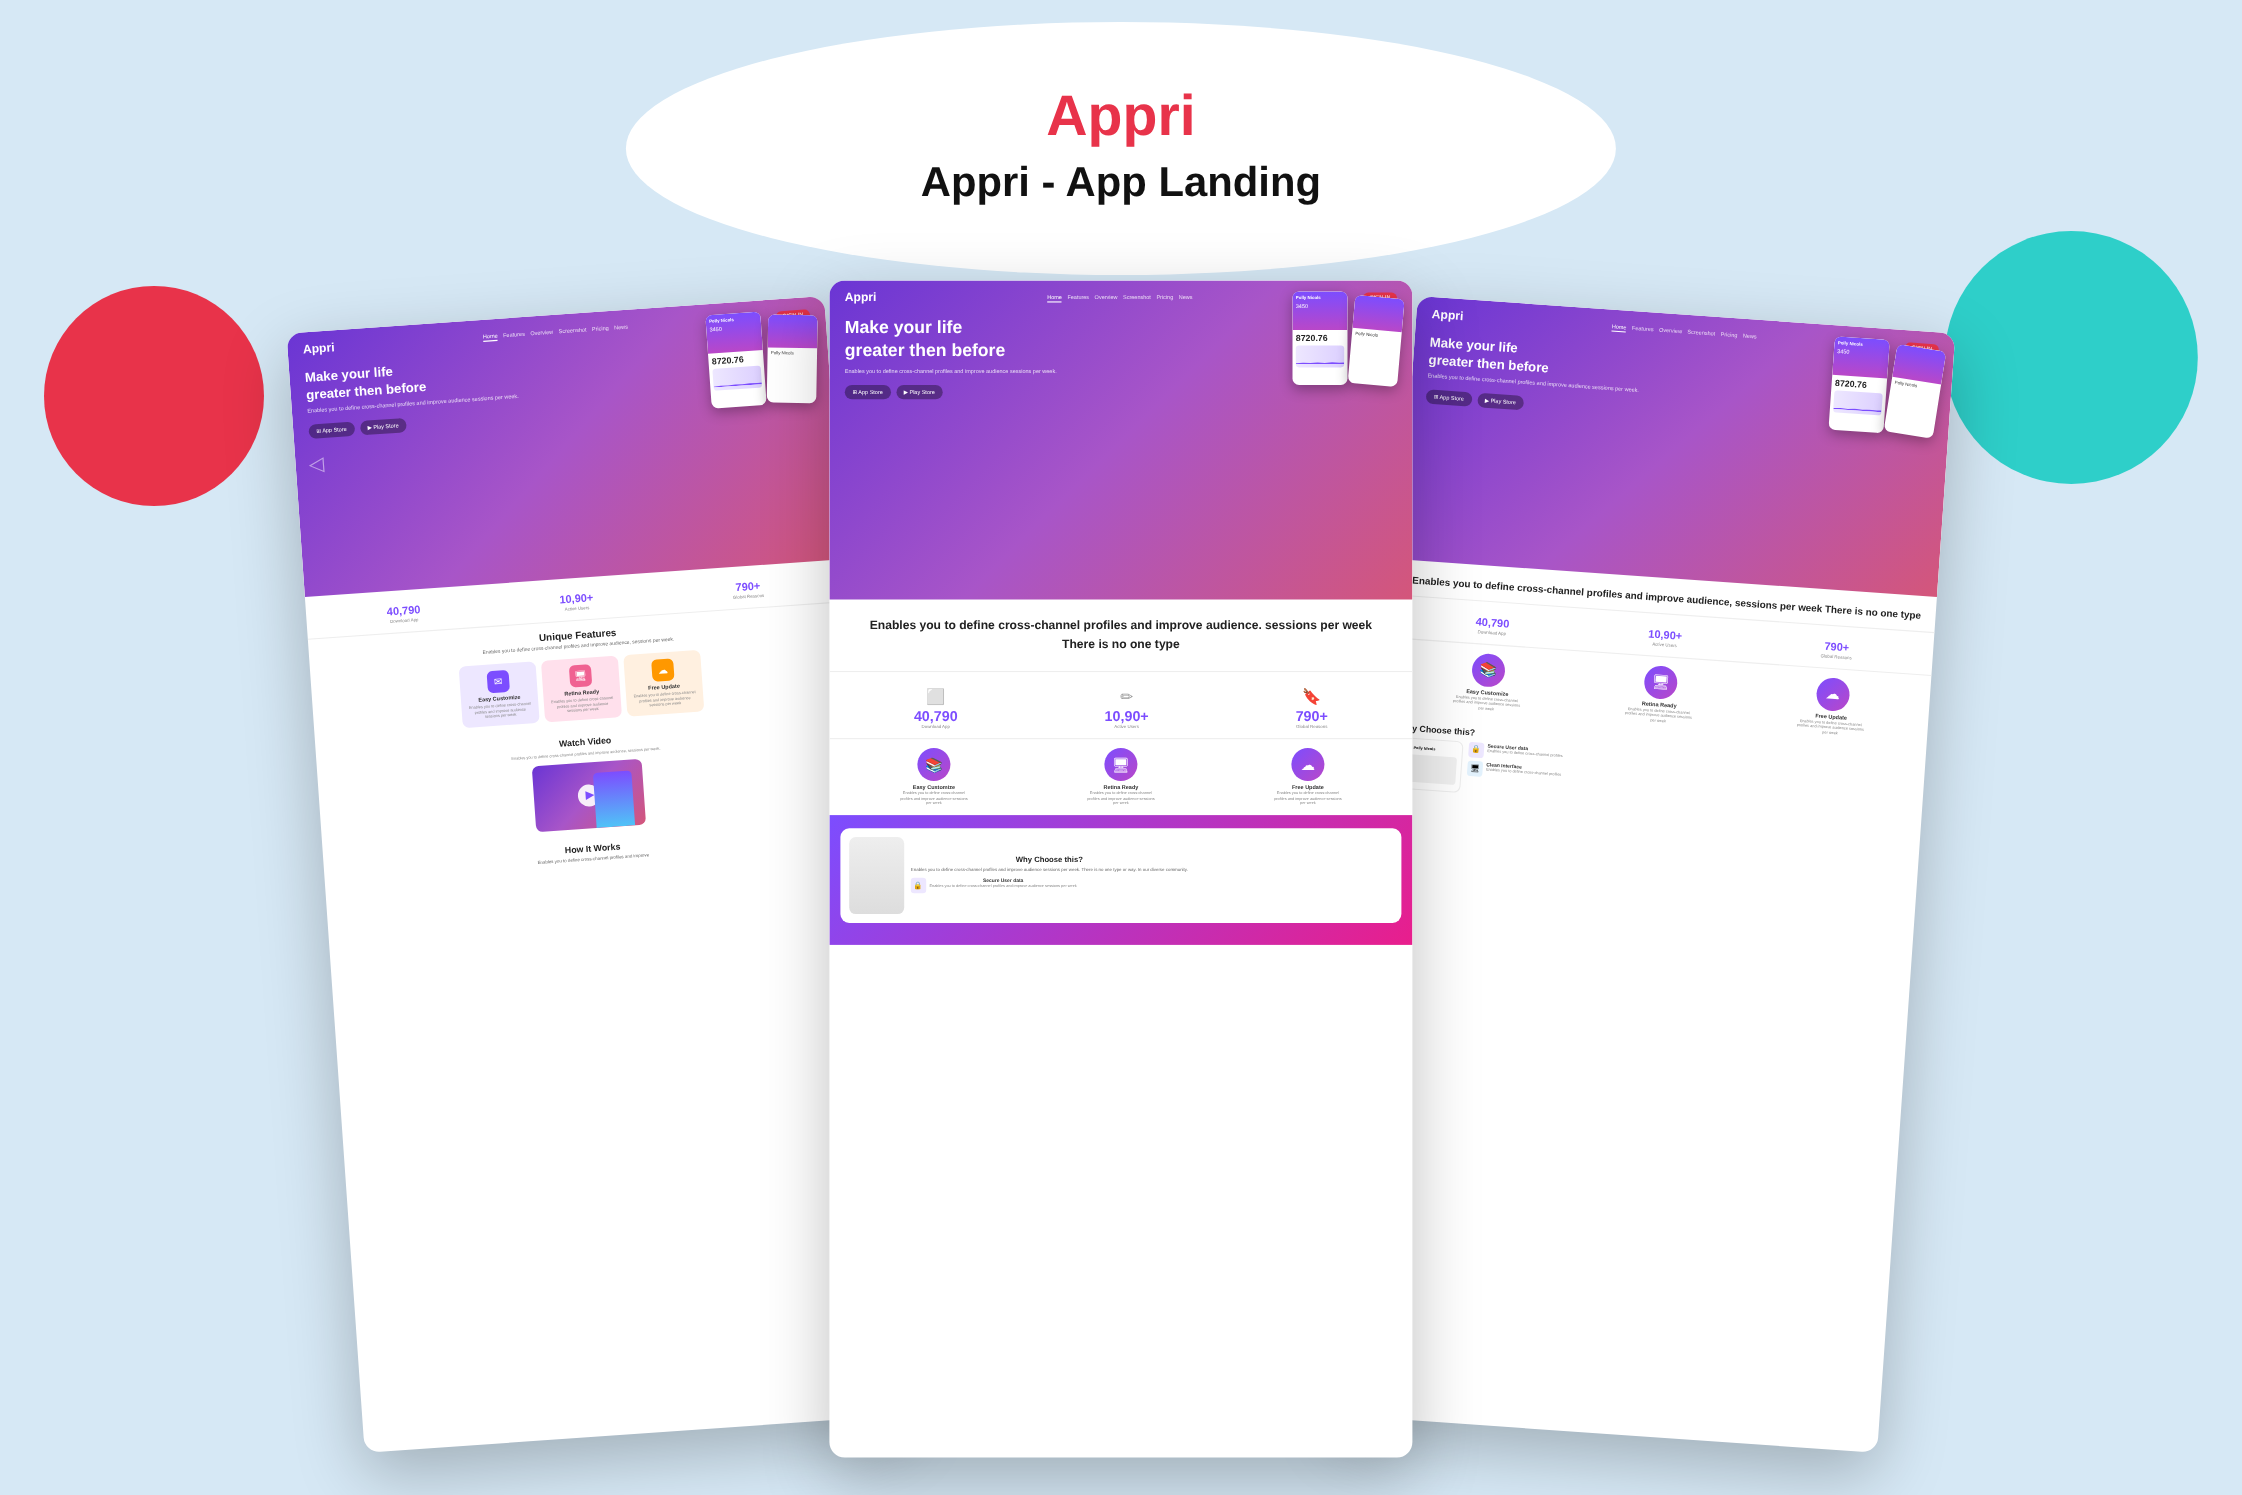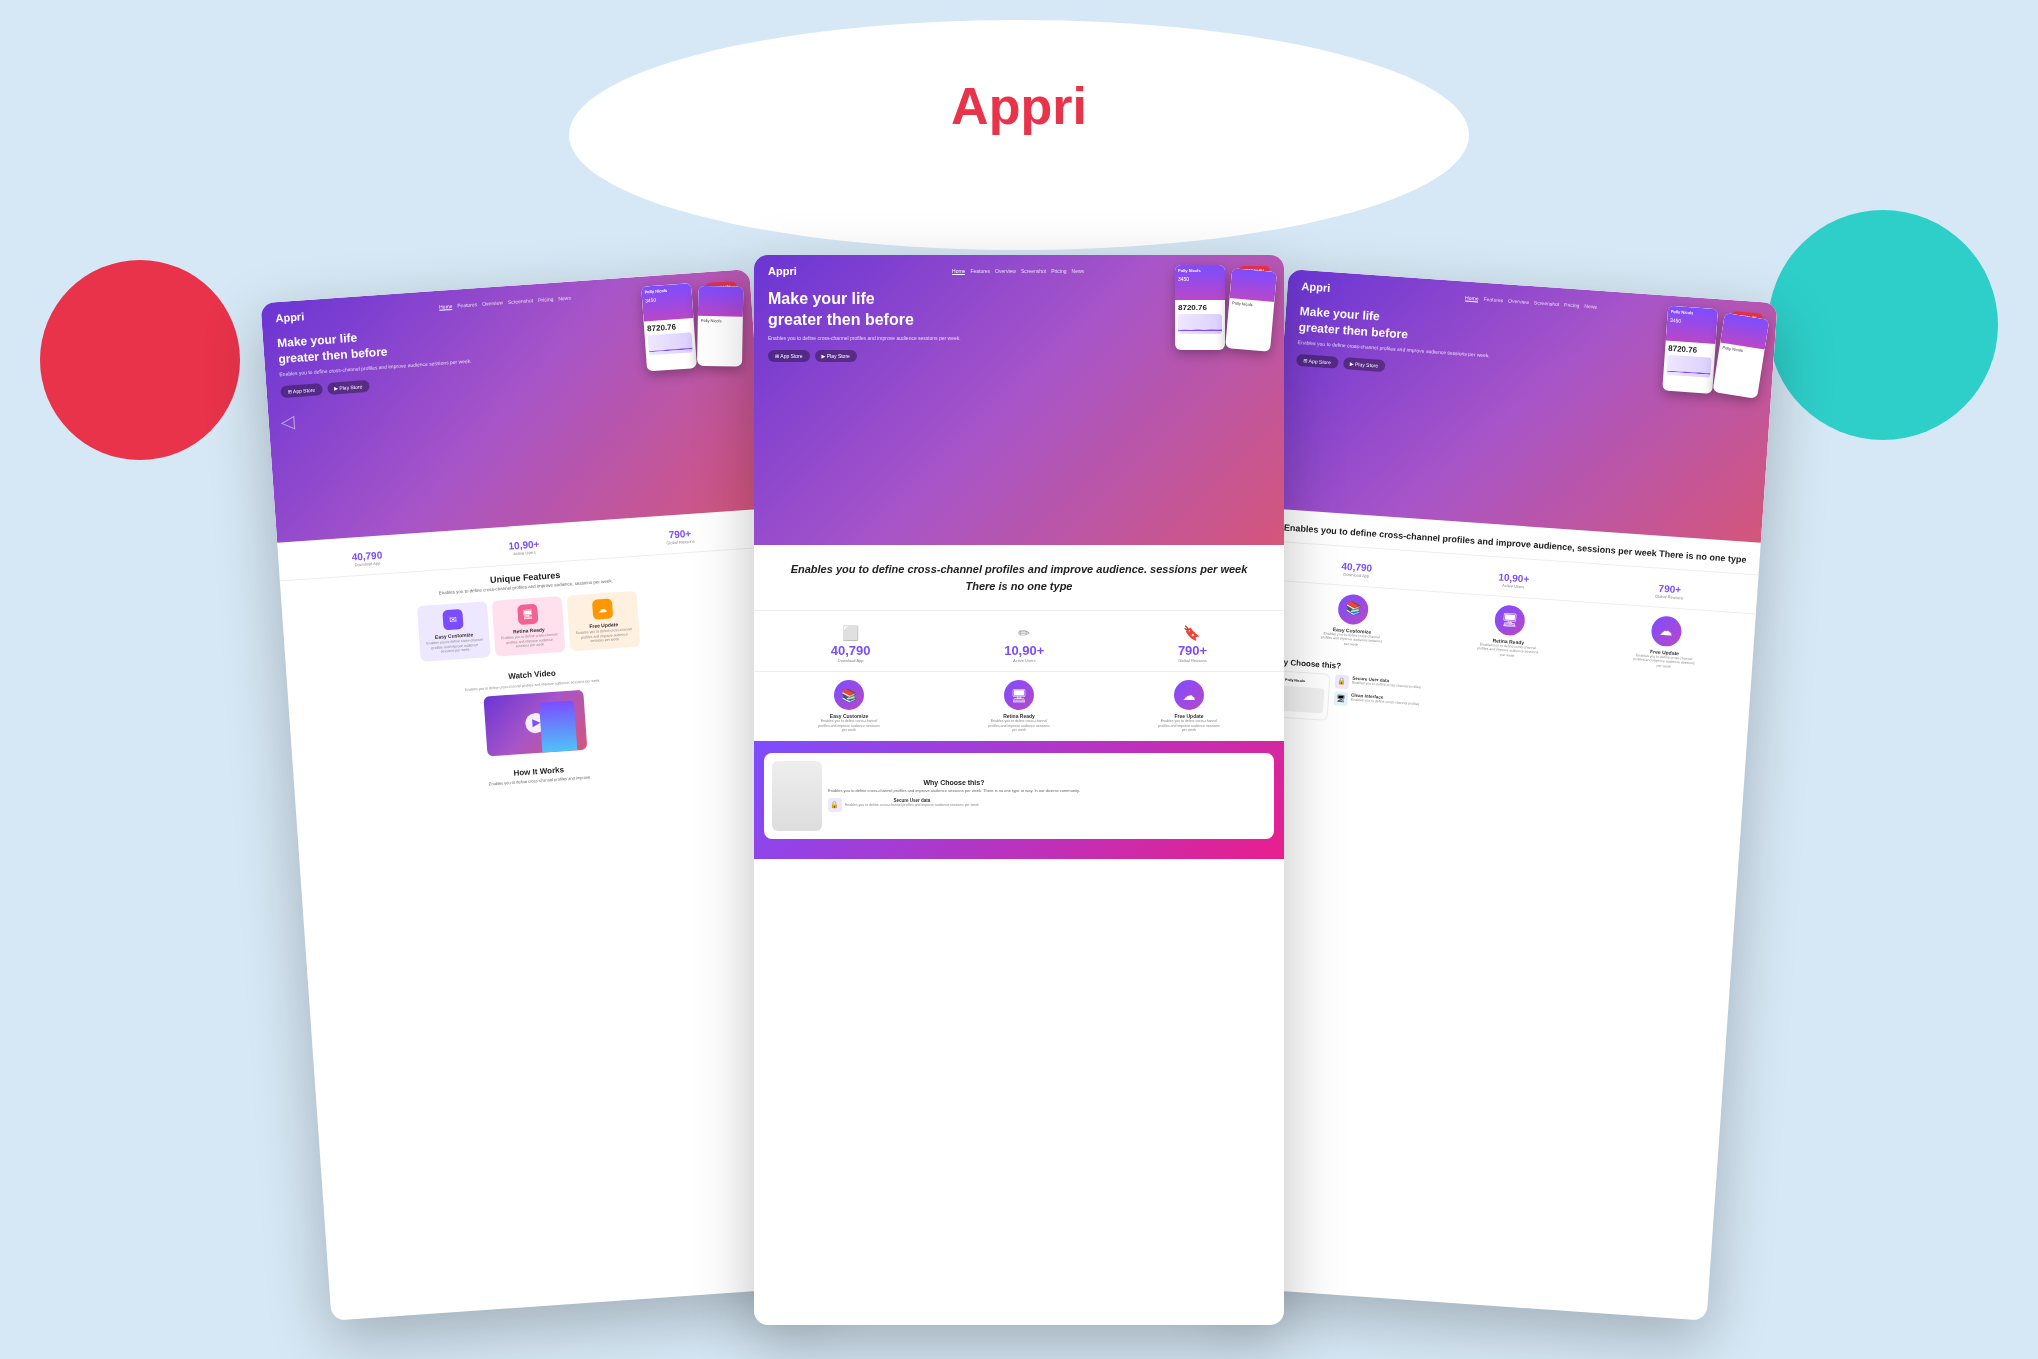--- a/index.html
+++ b/index.html
@@ -402,21 +402,21 @@
   </style>
 </head>
 <body>
 
 <div class="deco-circle-red"></div>
 <div class="deco-circle-teal"></div>
 
 <div class="top-oval">
   <span class="brand-title">Appri</span>
   <span class="sub-title">
-    <br>
+    <span>Appri - App Landing</span><br>
   </span>
 </div>
 
 <div class="screenshots-area">
 
   <div class="screenshot-card left">
 
     <div class="sc-hero left-hero">
       <div class="sc-nav">
         <span class="sc-logo">Appri</span>
@@ -553,21 +553,21 @@
             </div>
           </div>
         </div>
         <div class="sc-phone p2">
           <div style="height:30px;background:linear-gradient(180deg,#7c4dff,#b947c8);border-radius:4px 4px 0 0;"></div>
           <div style="padding:2px 3px;font-size:4px;color:#333;">Polly Nicols</div>
         </div>
       </div>
     </div>
 
-    <div style="padding:16px 28px; text-align:center;font-style:italic;">
+    <div style="padding:16px 28px; text-align:center;">
       <div style="font-size:11px;font-weight:700;color:#222;line-height:1.5;">Enables you to define cross-channel profiles and improve audience. sessions per week There is no one type</div>
     </div>
 
     <div class="sc-stats" style="border-top:1px solid #eee;">
       <div class="sc-stat-item">
         <div style="font-size:14px;color:#999;margin-bottom:2px;">⬜</div>
         <div class="sc-stat-num big">40,790</div>
         <div class="sc-stat-label">Download App</div>
       </div>
       <div class="sc-stat-item">

